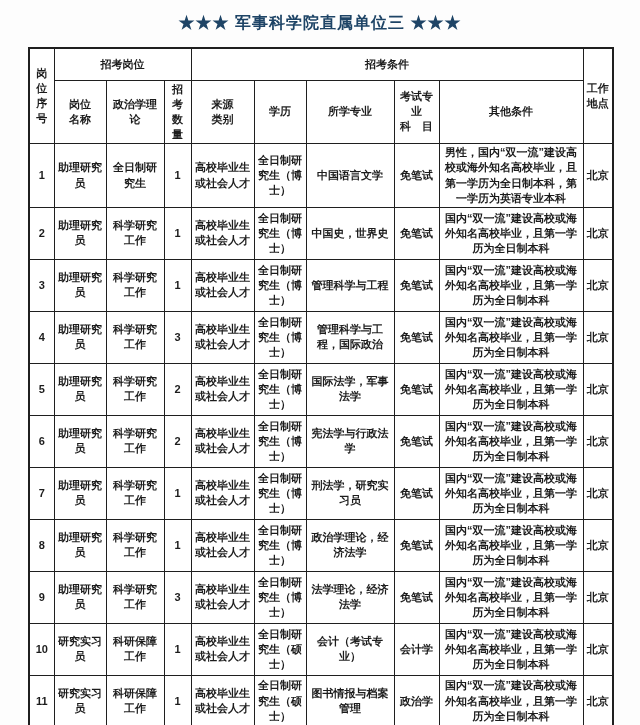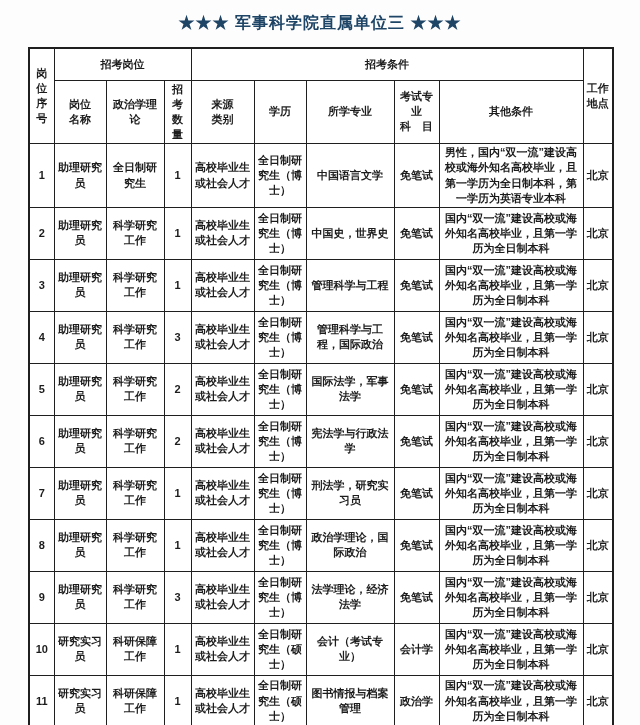--- a/index.html
+++ b/index.html
@@ -195,21 +195,21 @@
       <td>北京</td>
     </tr>
 
     <tr>
       <td class="col-no">8</td>
       <td>助理研究员</td>
       <td>科学研究工作</td>
       <td class="col-count">1</td>
       <td>高校毕业生或社会人才</td>
       <td>全日制研究生（博士）</td>
-      <td>政治学理论，国际政治</td>
+      <td>政治学理论，经济法学</td>
       <td>免笔试</td>
       <td class="col-other">国内“双一流”建设高校或海外知名高校毕业，且第一学历为全日制本科</td>
       <td>北京</td>
     </tr>
 
     <tr>
       <td class="col-no">9</td>
       <td>助理研究员</td>
       <td>科学研究工作</td>
       <td class="col-count">3</td>

